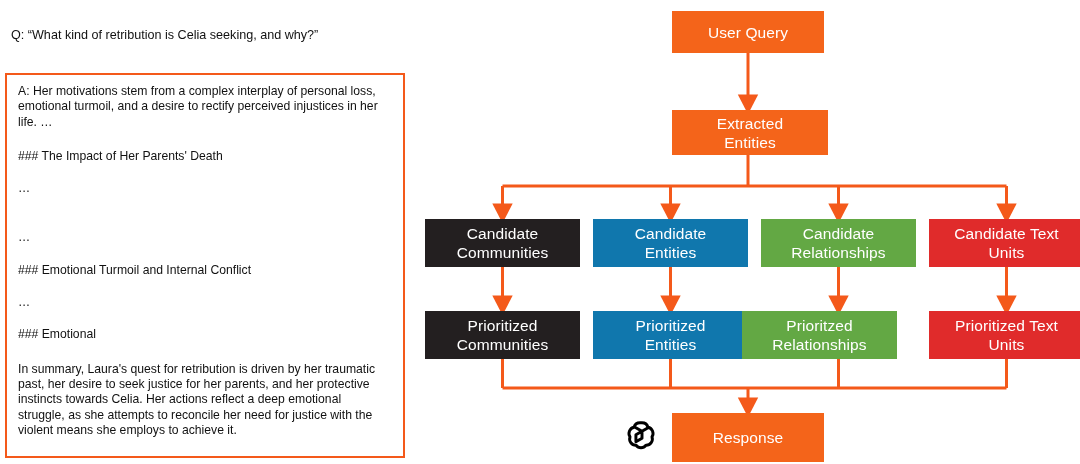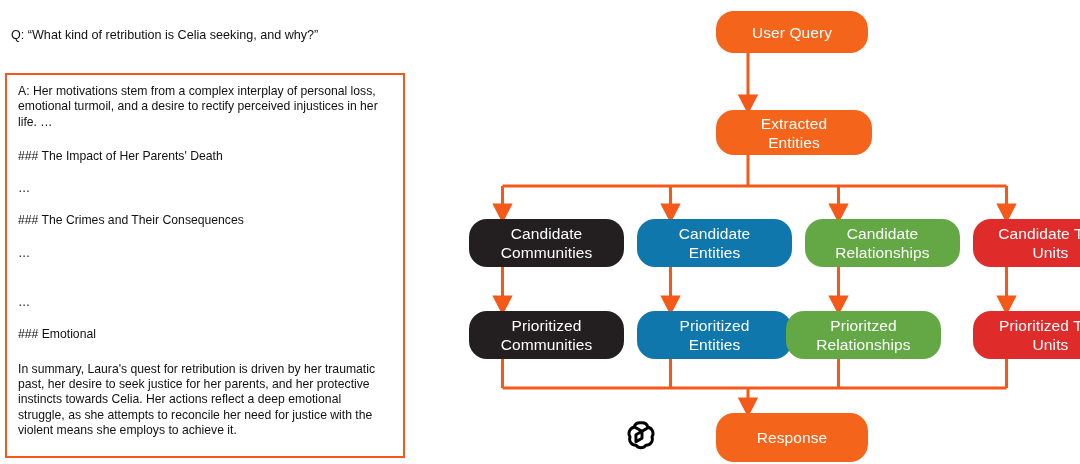--- a/index.html
+++ b/index.html
@@ -72,33 +72,32 @@
   #flow-svg {
     position: absolute;
     left: 0;
     top: 0;
     width: 660px;
     height: 464px;
   }
   .node {
     position: absolute;
     box-sizing: border-box;
-    border-radius: 18px;
+    border-radius: 0;
     display: flex;
     align-items: center;
     justify-content: center;
     text-align: center;
     color: #ffffff;
     font-size: 15.5px;
     line-height: 19px;
     font-weight: 400;
     letter-spacing: 0.1px;
     padding: 16px 4px;
     z-index: 3;
-    margin-left: 44px;
   }
   .node-orange { background: #f4641a; }
   .node-black  { background: #231f20; }
   .node-blue   { background: #1077ad; }
   .node-green  { background: #63a844; }
   .node-red    { background: #e02b2b; }
 
   #node-user-query      { left: 252px; top: 11px;  width: 152px; height: 42px; }
   #node-extracted       { left: 252px; top: 110px; width: 156px; height: 45px; }
 
@@ -130,24 +129,24 @@
 
   <div id="question-line">Q: “What kind of retribution is Celia seeking, and why?”</div>
 
   <div id="answer-box">
     <div class="ans-para">A: Her motivations stem from a complex interplay of personal loss, emotional turmoil, and a desire to rectify perceived injustices in her life. …</div>
     <div class="ans-gap-md"></div>
     <div class="ans-para">### The Impact of Her Parents' Death</div>
     <div class="ans-gap-sm"></div>
     <div class="ans-ellipsis">…</div>
     <div class="ans-gap-sm"></div>
-    <div class="ans-para">### The Crimes and Their Consequences</div>
     <div class="ans-gap-sm"></div>
     <div class="ans-ellipsis">…</div>
     <div class="ans-gap-sm"></div>
+    <div class="ans-para">### Emotional Turmoil and Internal Conflict</div>
     <div class="ans-gap-sm"></div>
     <div class="ans-ellipsis">…</div>
     <div class="ans-gap-sm"></div>
     <div class="ans-para">### Emotional</div>
     <div class="ans-gap-md"></div>
     <div class="ans-para">In summary, Laura's quest for retribution is driven by her traumatic past, her desire to seek justice for her parents, and her protective instincts towards Celia. Her actions reflect a deep emotional struggle, as she attempts to reconcile her need for justice with the violent means she employs to achieve it.</div>
   </div>
 
 </div>
 

